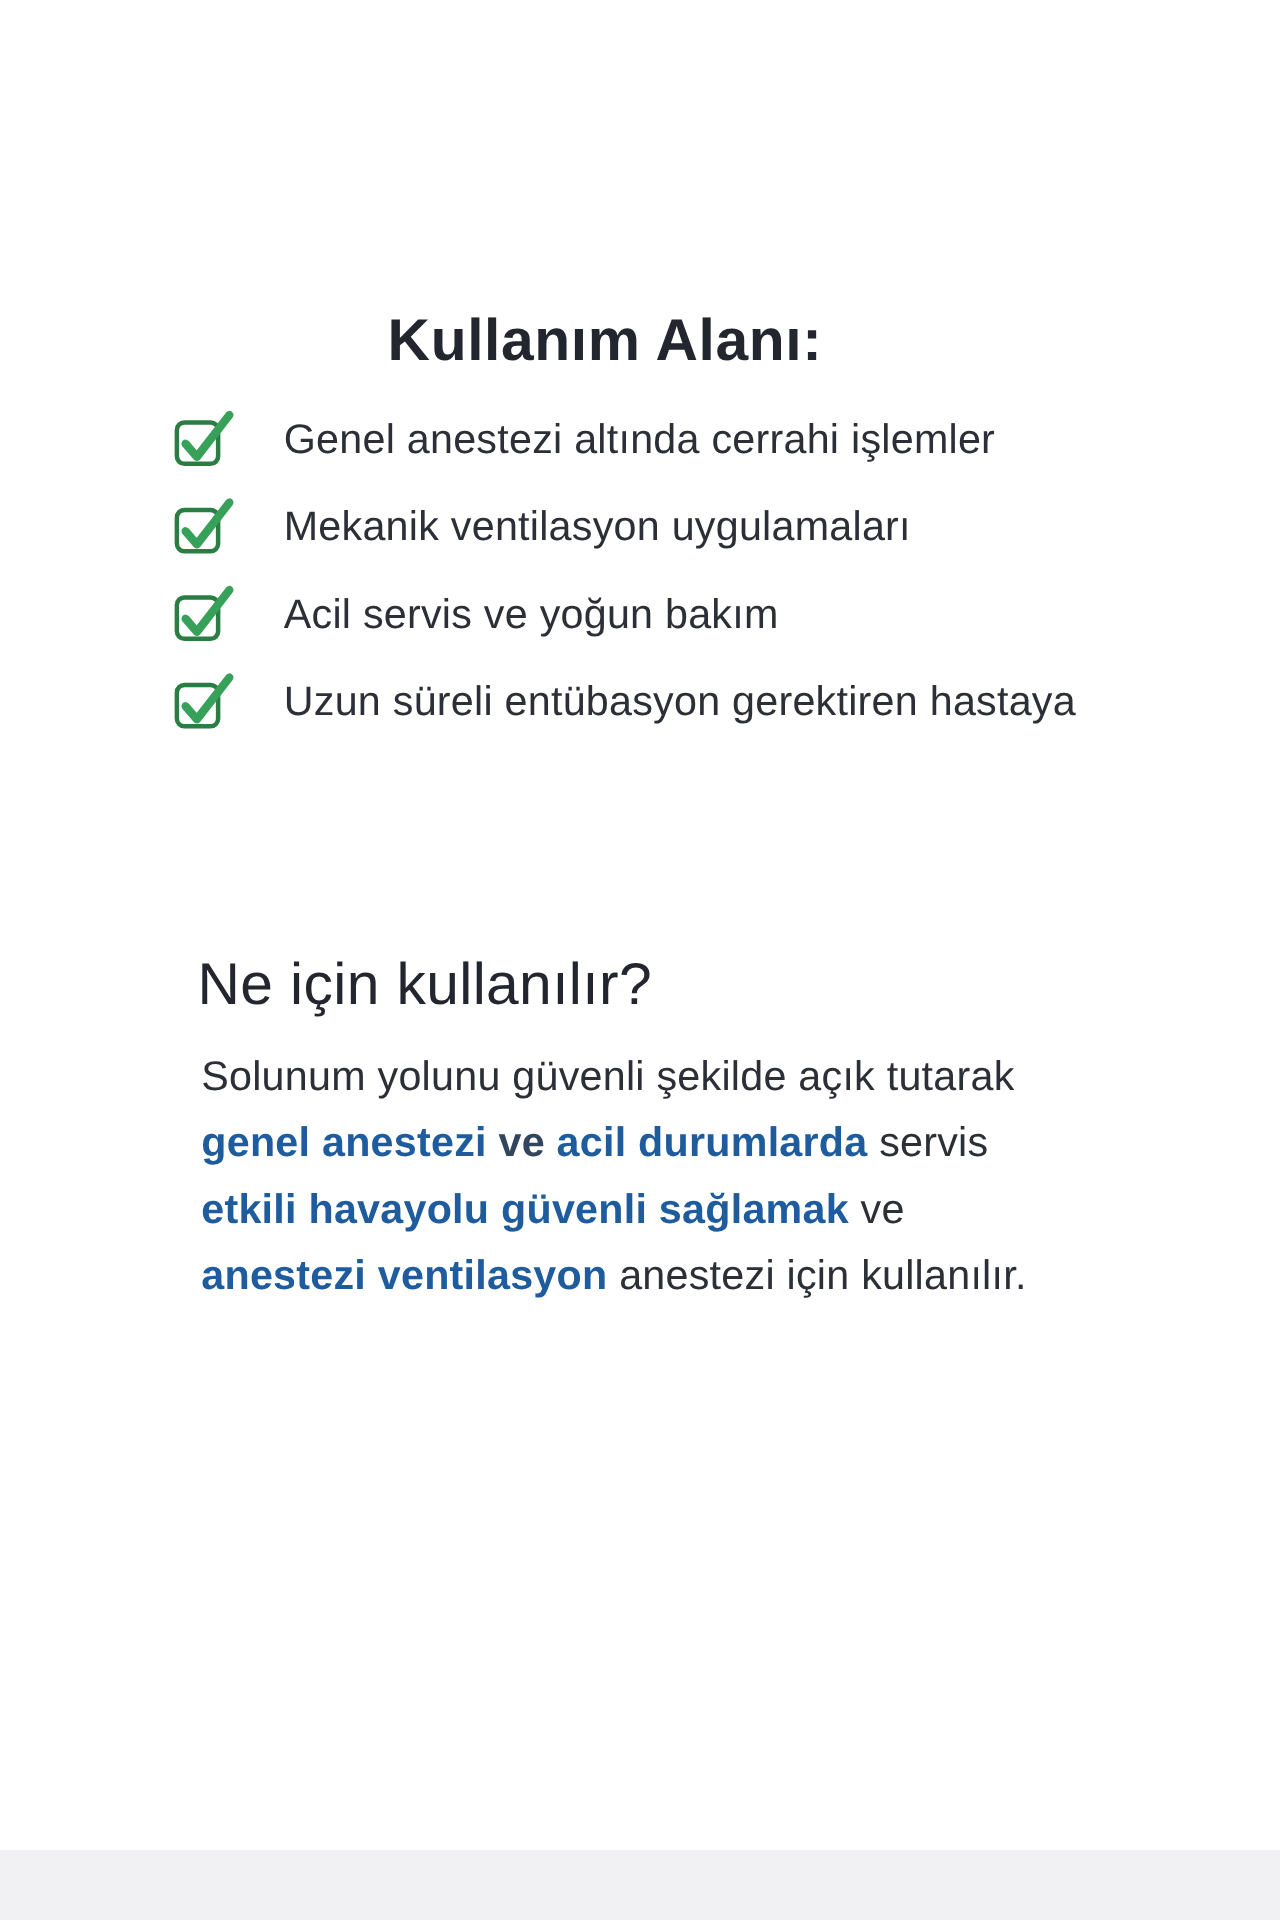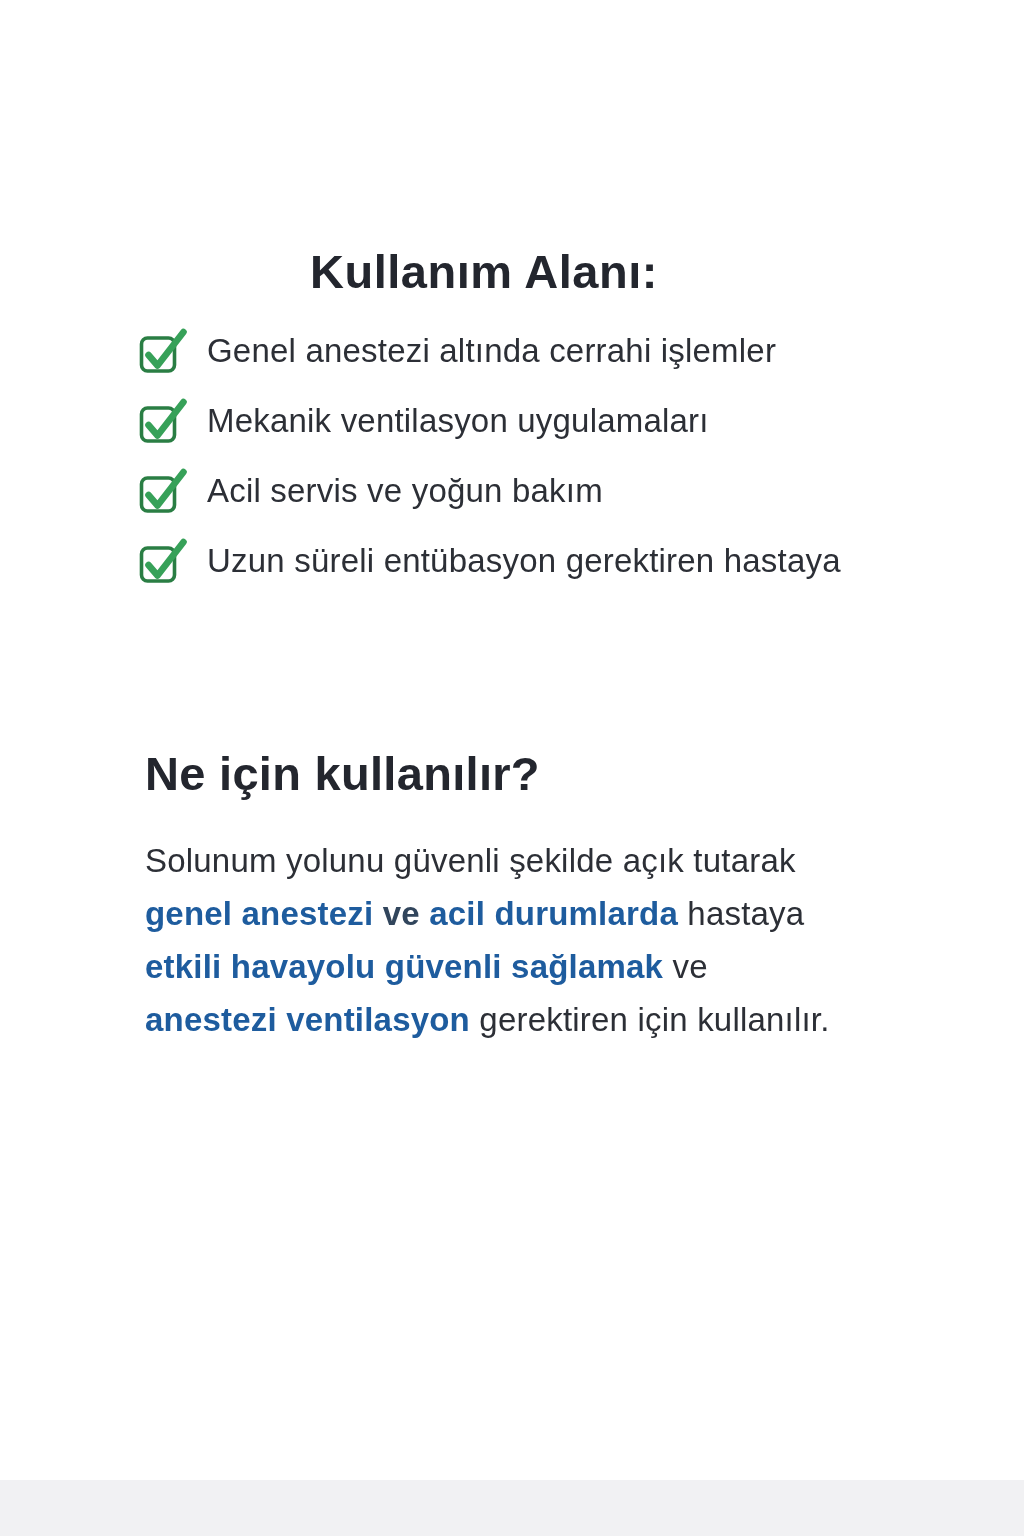--- a/index.html
+++ b/index.html
@@ -50,44 +50,46 @@
   .check-icon {
     width: 50px;
     height: 50px;
     flex: 0 0 auto;
   }
   .check-item-label {
     font-size: 33px;
     color: #2c2f36;
     letter-spacing: 0.2px;
     white-space: nowrap;
+    margin-left: 20px;
   }
   .purpose-heading {
     position: absolute;
     top: 746px;
     left: 145px;
-    margin: 0;
+    margin: 13px;
     font-size: 47px;
-    font-weight: 700;
+    font-weight: 400;
     letter-spacing: 0.3px;
     color: #23262e;
   }
   .purpose-paragraph {
     position: absolute;
     top: 834px;
     left: 145px;
     width: 780px;
     margin: 0;
     font-size: 33px;
     line-height: 53px;
     color: #2c2f36;
     letter-spacing: 0.2px;
   }
   .purpose-line {
     white-space: nowrap;
+    margin-left: 16px;
   }
   .seg-normal {
     font-weight: 400;
     color: #2c2f36;
   }
   .seg-blue {
     font-weight: 700;
     color: #1e5c9e;
   }
   .seg-darkbold {
@@ -130,18 +132,18 @@
         <path d="M10.5 29 L19.5 39.5 L45.5 6" fill="none" stroke="#37a159" stroke-width="6.6" stroke-linecap="round" stroke-linejoin="round"></path>
       </svg>
       <span class="check-item-label">Uzun süreli entübasyon gerektiren hastaya</span>
     </li>
   </ul>
 
   <h2 class="purpose-heading">Ne için kullanılır?</h2>
 
   <p class="purpose-paragraph">
     <span class="purpose-line"><span class="seg-normal">Solunum yolunu güvenli şekilde açık tutarak</span></span><br>
-    <span class="purpose-line"><span class="seg-blue">genel anestezi</span><span class="seg-darkbold"> ve </span><span class="seg-blue">acil durumlarda</span><span class="seg-normal"> hastaya</span></span><br>
+    <span class="purpose-line"><span class="seg-blue">genel anestezi</span><span class="seg-darkbold"> ve </span><span class="seg-blue">acil durumlarda</span><span class="seg-normal"> servis</span></span><br>
     <span class="purpose-line"><span class="seg-blue">etkili havayolu güvenli sağlamak</span><span class="seg-normal"> ve</span></span><br>
-    <span class="purpose-line"><span class="seg-blue">anestezi ventilasyon</span><span class="seg-normal"> gerektiren için kullanılır.</span></span>
+    <span class="purpose-line"><span class="seg-blue">anestezi ventilasyon</span><span class="seg-normal"> anestezi için kullanılır.</span></span>
   </p>
 
 </div>
 
 </body></html>

